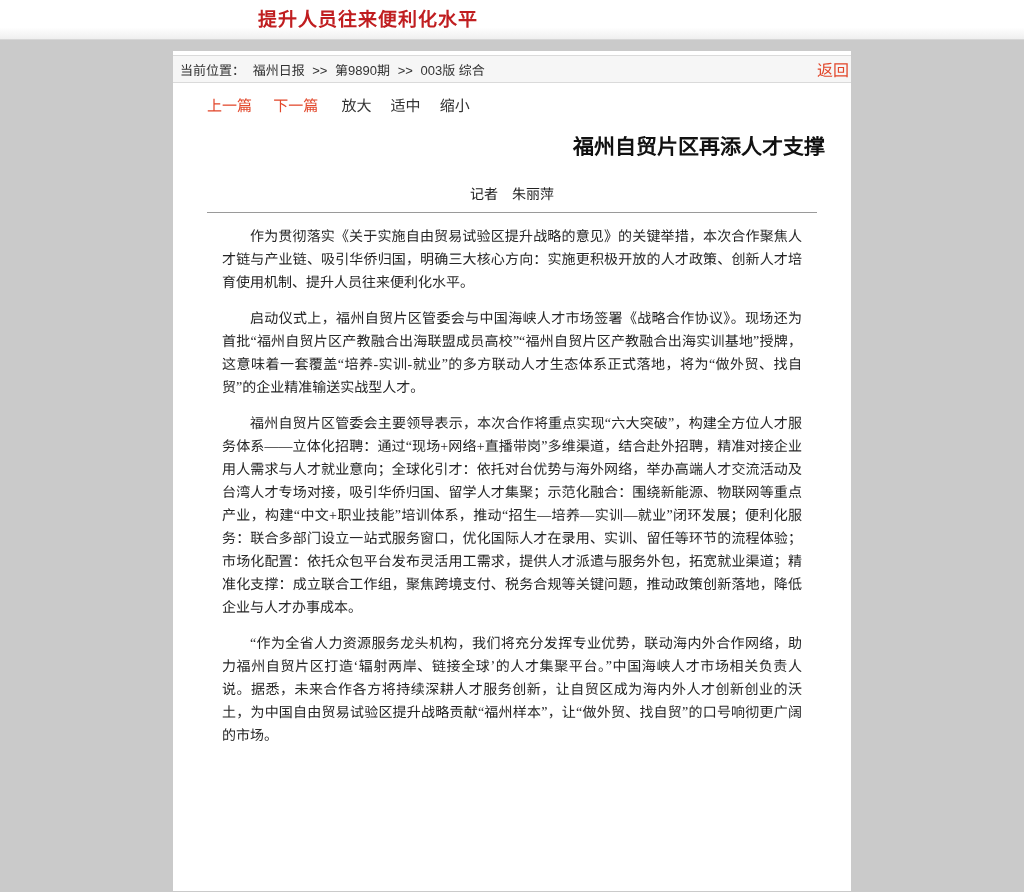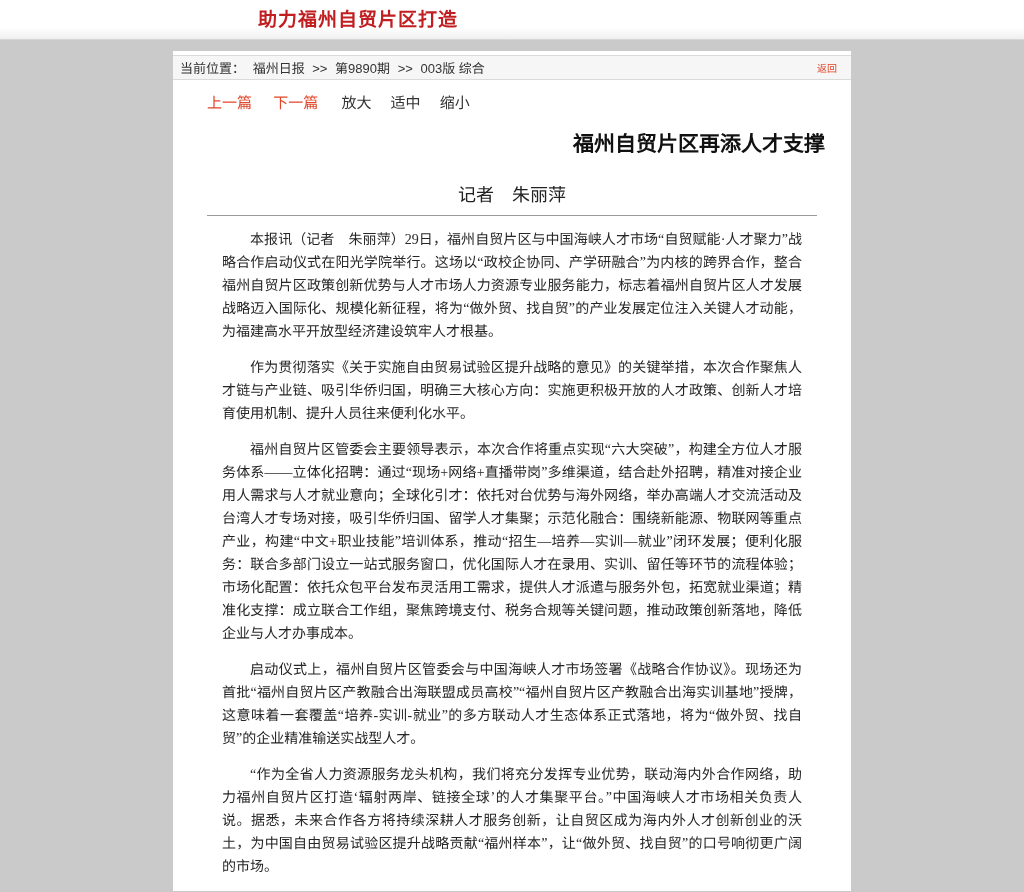--- a/index.html
+++ b/index.html
@@ -36,32 +36,32 @@
   
   .breadcrumb-bar {
     margin-top:4px;
     height:28px;
     background:#f6f6f6;
     border-top:1px solid #dadada;
     border-bottom:1px solid #dadada;
     display:flex;
     align-items:center;
     justify-content:space-between;
-    padding:0 14px 0 7px;
+    padding:0 2px 0 7px;
     font-size:13px;
     color:#333;
   }
   .crumbs span { margin-right:4px; }
   .crumb-item { cursor:pointer; }
   a.red-link {
     color: var(--link-red, #e2472b);
     text-decoration:none;
     cursor:pointer;
   }
-  .back-link { font-size:10px; }
+  .back-link { font-size:16px; }
   
   .article { flex:1; padding:0 26px; }
   .nav-row { margin-top:11px; font-size:15px; color:#333; }
   .nav-row a { text-decoration:none; cursor:pointer; margin-right:9px;margin-left:8px; }
   .nav-row a.plain { color:#333; margin-right:7px; }
   .nav-row a.gap { margin-left:10px; }
   .subtitle {
     text-align:center;
     font-size:15px;
     font-weight:bold;
@@ -70,21 +70,21 @@
   }
   .title {
     text-align:right;
     font-size:21px;
     font-weight:bold;
     color:#111;
     margin:15px 0 0;
   }
   .byline {
     text-align:center;
-    font-size:18px;
+    font-size:14px;
     color:#222;
     margin-top:23px;
   }
   .byline-rule {
     border:none;
     border-top:1px solid #9a9a9a;
     width:610px;
     margin:9px auto 0;
   }
   .pub-date {
@@ -101,21 +101,21 @@
     line-height:23px;
     color:#262626;
     text-align:justify;
   }
   .article-body p { margin:0 0 13px; text-indent:2em; }
 </style>
 </head>
 <body>
 
 <div class="site-header">
-  <div class="site-title">助力福州自贸片区打造</div>
+  <div class="site-title">提升人员往来便利化水平</div>
 </div>
 
 <div class="page">
 
   <div class="breadcrumb-bar">
     <div class="crumbs">
       <span>当前位置：</span>
       <span class="crumb-item">福州日报</span>
       <span>&gt;&gt;</span>
       <span class="crumb-item">第9890期</span>
@@ -137,22 +137,21 @@
 
 
     <h1 class="title">福州自贸片区再添人才支撑</h1>
 
     <div class="byline">记者　朱丽萍</div>
 
     <hr class="byline-rule">
 
 
     <div class="article-body">
-        <p>本报讯（记者　朱丽萍）29日，福州自贸片区与中国海峡人才市场“自贸赋能·人才聚力”战略合作启动仪式在阳光学院举行。这场以“政校企协同、产学研融合”为内核的跨界合作，整合福州自贸片区政策创新优势与人才市场人力资源专业服务能力，标志着福州自贸片区人才发展战略迈入国际化、规模化新征程，将为“做外贸、找自贸”的产业发展定位注入关键人才动能，为福建高水平开放型经济建设筑牢人才根基。</p>
         <p>作为贯彻落实《关于实施自由贸易试验区提升战略的意见》的关键举措，本次合作聚焦人才链与产业链、吸引华侨归国，明确三大核心方向：实施更积极开放的人才政策、创新人才培育使用机制、提升人员往来便利化水平。</p>
+        <p>启动仪式上，福州自贸片区管委会与中国海峡人才市场签署《战略合作协议》。现场还为首批“福州自贸片区产教融合出海联盟成员高校”“福州自贸片区产教融合出海实训基地”授牌，这意味着一套覆盖“培养-实训-就业”的多方联动人才生态体系正式落地，将为“做外贸、找自贸”的企业精准输送实战型人才。</p>
         <p>福州自贸片区管委会主要领导表示，本次合作将重点实现“六大突破”，构建全方位人才服务体系——立体化招聘：通过“现场+网络+直播带岗”多维渠道，结合赴外招聘，精准对接企业用人需求与人才就业意向；全球化引才：依托对台优势与海外网络，举办高端人才交流活动及台湾人才专场对接，吸引华侨归国、留学人才集聚；示范化融合：围绕新能源、物联网等重点产业，构建“中文+职业技能”培训体系，推动“招生—培养—实训—就业”闭环发展；便利化服务：联合多部门设立一站式服务窗口，优化国际人才在录用、实训、留任等环节的流程体验；市场化配置：依托众包平台发布灵活用工需求，提供人才派遣与服务外包，拓宽就业渠道；精准化支撑：成立联合工作组，聚焦跨境支付、税务合规等关键问题，推动政策创新落地，降低企业与人才办事成本。</p>
-        <p>启动仪式上，福州自贸片区管委会与中国海峡人才市场签署《战略合作协议》。现场还为首批“福州自贸片区产教融合出海联盟成员高校”“福州自贸片区产教融合出海实训基地”授牌，这意味着一套覆盖“培养-实训-就业”的多方联动人才生态体系正式落地，将为“做外贸、找自贸”的企业精准输送实战型人才。</p>
         <p>“作为全省人力资源服务龙头机构，我们将充分发挥专业优势，联动海内外合作网络，助力福州自贸片区打造‘辐射两岸、链接全球’的人才集聚平台。”中国海峡人才市场相关负责人说。据悉，未来合作各方将持续深耕人才服务创新，让自贸区成为海内外人才创新创业的沃土，为中国自由贸易试验区提升战略贡献“福州样本”，让“做外贸、找自贸”的口号响彻更广阔的市场。</p>
       </div>
 
   </div>
 
 </div>
 
 </body></html>

